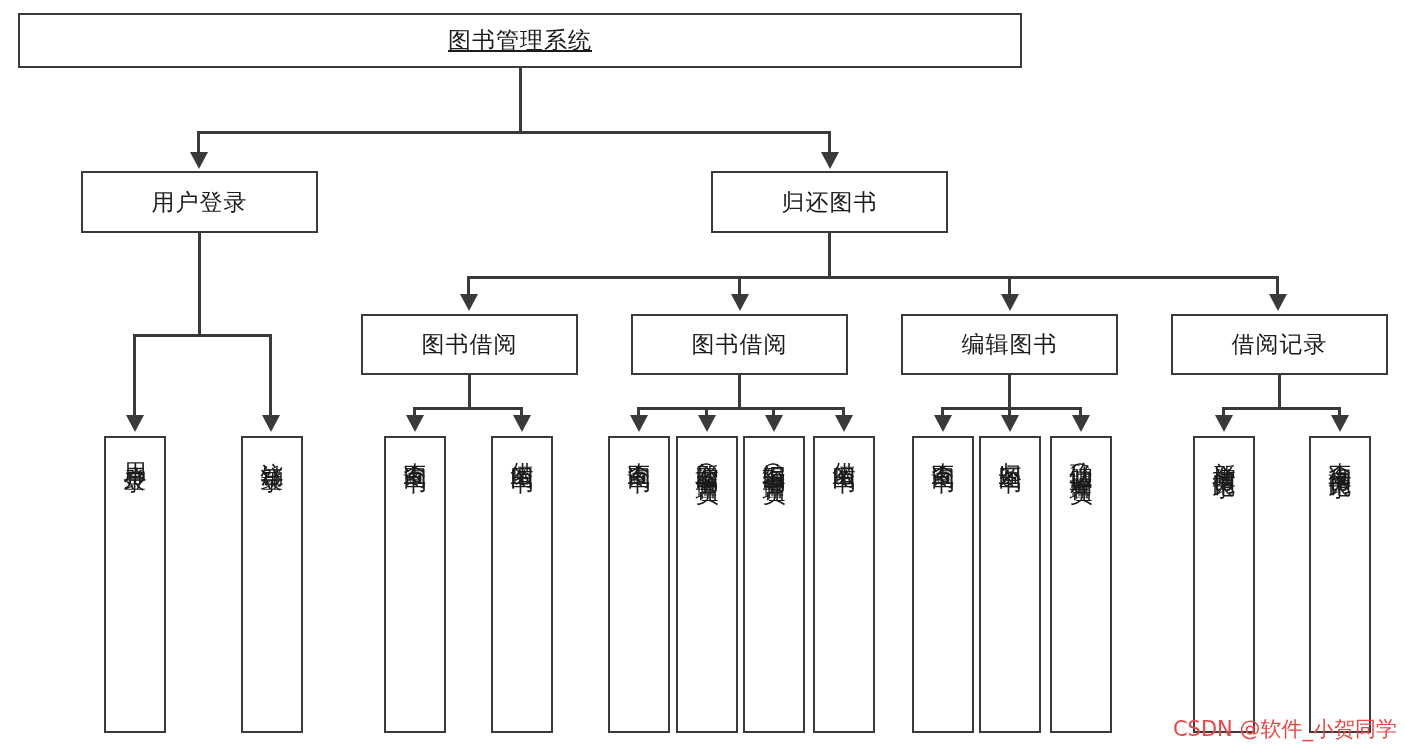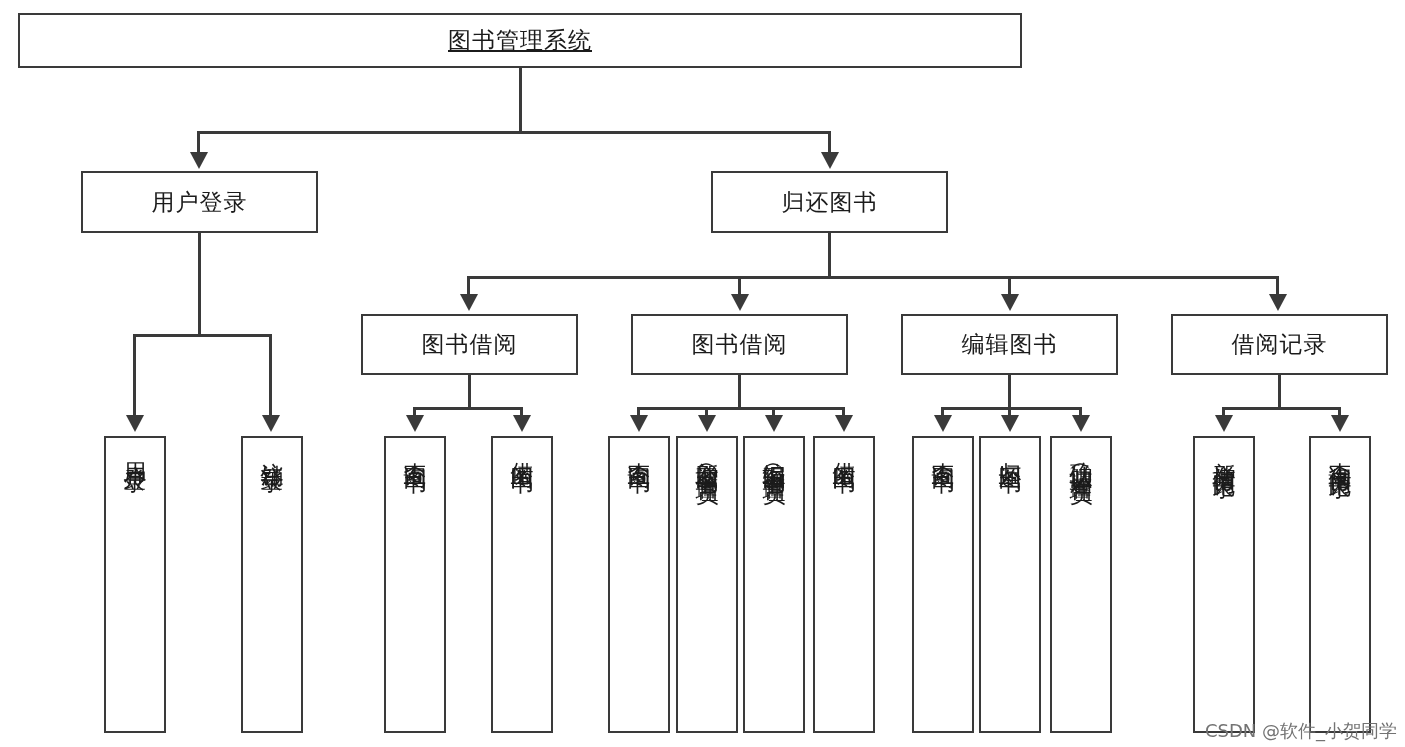--- a/index.html
+++ b/index.html
@@ -71,22 +71,22 @@
     border-left: 9px solid transparent;
     border-right: 9px solid transparent;
     border-top: 17px solid #3a3a3a;
     z-index: 2;
   }
   
   .watermark {
     position: absolute;
     right: 8px;
     bottom: 4px;
-    font-size: 18px;
-    color: #737373;
+    font-size: 21px;
+    color: #ef4444;
     z-index: 6;
     white-space: nowrap;
     font-family: "DejaVu Sans", "Liberation Sans", sans-serif;
     text-align: center;
   }
 </style>
 </head>
 <body>
 
 <div id="canvas">

